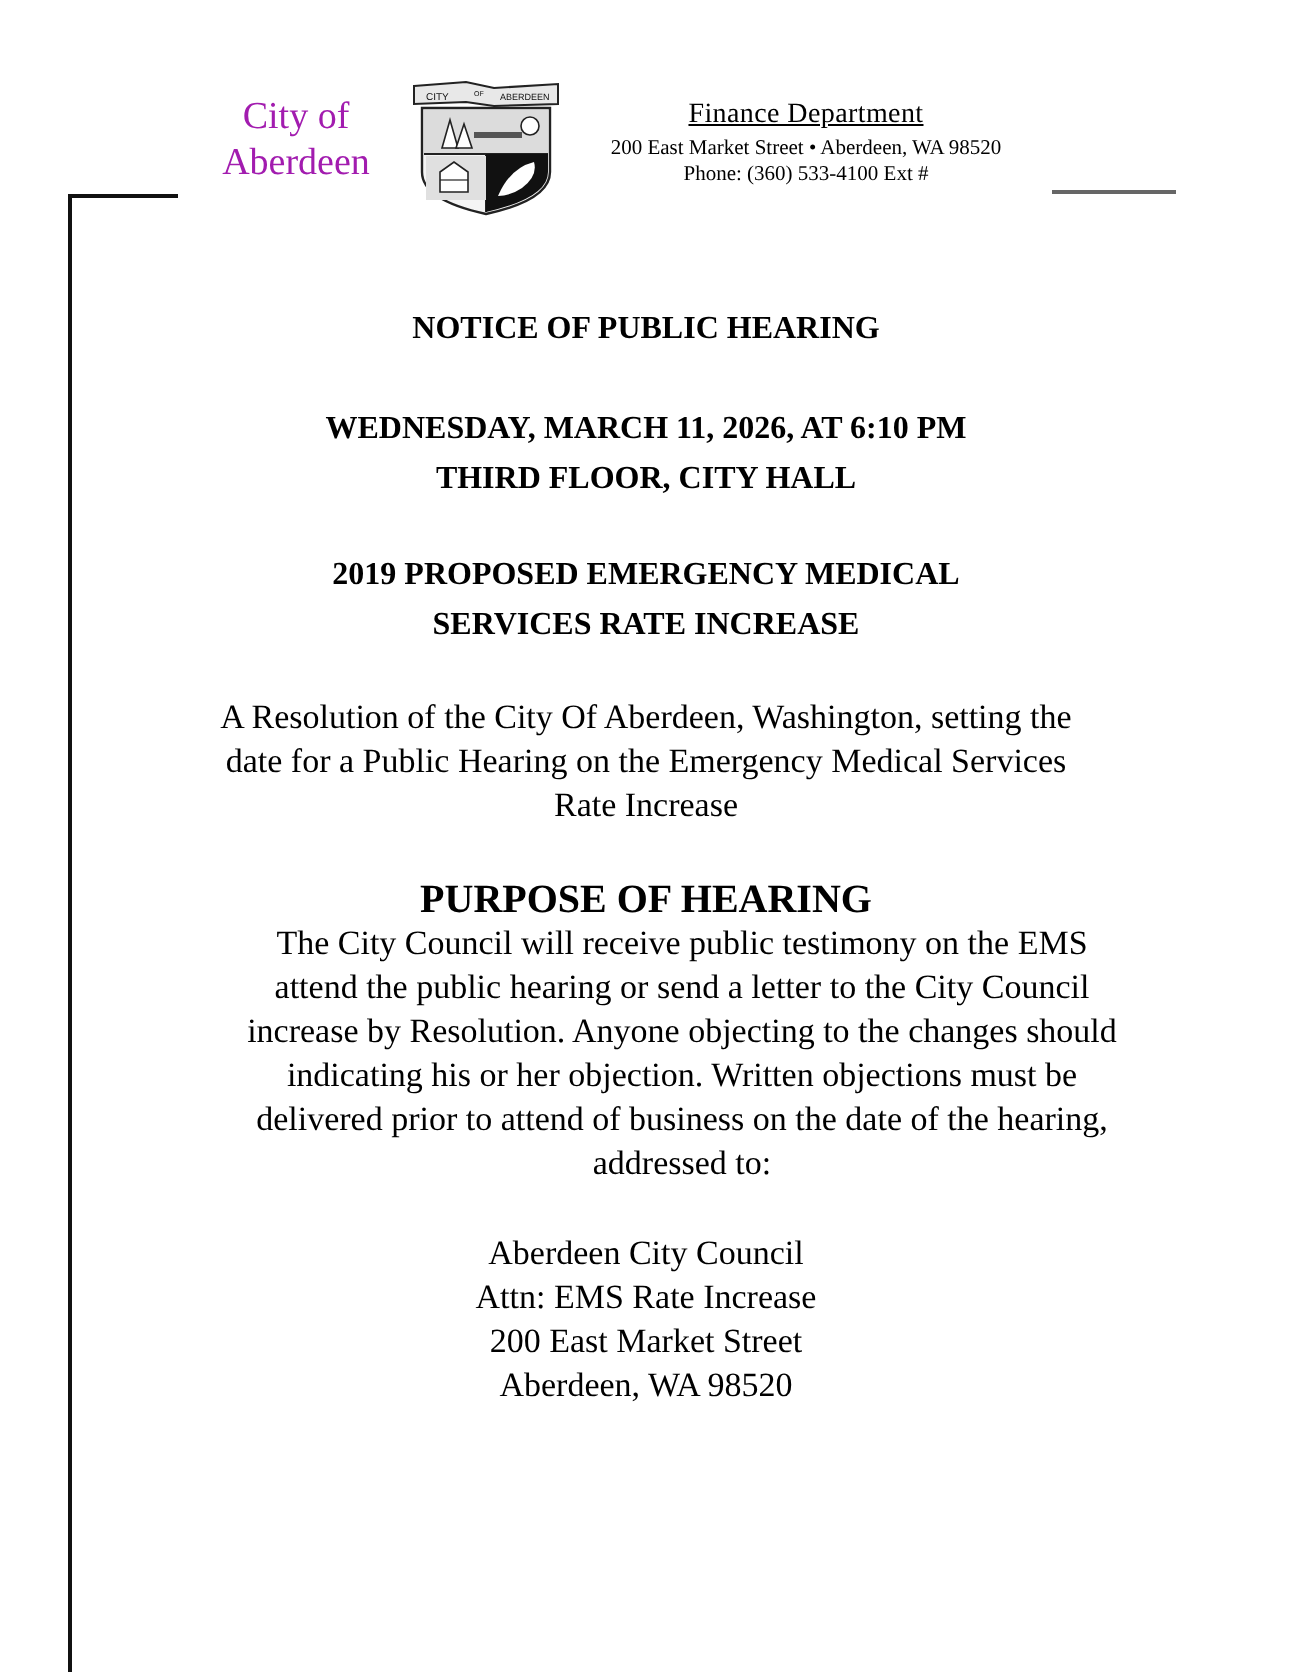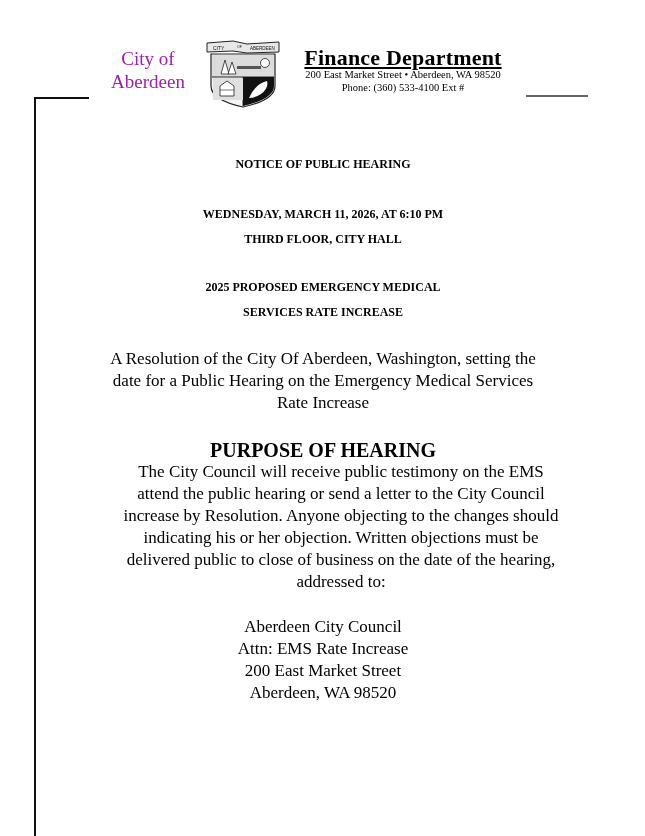--- a/index.html
+++ b/index.html
@@ -33,22 +33,22 @@
       width: 80px;
       height: 70px;
     }
     .dept {
       left: 283px;
       top: 48px;
       width: 240px;
       text-align: center;
     }
     .dept-title {
-      font-size: 22px;
-      font-weight: bold;
+      font-size: 14px;
+      font-weight: normal;
       text-decoration: underline;
       line-height: 20px;
       letter-spacing: 0.2px;
     }
     .dept-line {
       font-size: 10.5px;
       line-height: 13px;
     }
 
     
@@ -75,21 +75,21 @@
     }
 
     
     .center-block {
       left: 36px;
       width: 574px;
       text-align: center;
     }
     .h-bold {
       font-weight: bold;
-      font-size: 12px;
+      font-size: 16px;
       line-height: 25px;
     }
     .para {
       font-size: 17px;
       line-height: 22px;
     }
     .purpose-title {
       font-weight: bold;
       font-size: 20px;
       line-height: 22px;
@@ -142,38 +142,38 @@
 <div class="abs rule-right-h"></div>
 
 <div class="abs center-block h-bold" style="top:152px;">NOTICE OF PUBLIC HEARING</div>
 
 <div class="abs center-block h-bold" style="top:202px;">
   <div>WEDNESDAY, MARCH 11, 2026, AT 6:10 PM</div>
   <div>THIRD FLOOR, CITY HALL</div>
 </div>
 
 <div class="abs center-block h-bold" style="top:275px;">
-  <div>2025 PROPOSED EMERGENCY MEDICAL</div>
+  <div>2019 PROPOSED EMERGENCY MEDICAL</div>
   <div>SERVICES RATE INCREASE</div>
 </div>
 
 <div class="abs center-block para" style="top:348px;">
   <div>A Resolution of the City Of Aberdeen, Washington, setting the</div>
   <div>date for a Public Hearing on the Emergency Medical Services</div>
   <div>Rate Increase</div>
 </div>
 
 <div class="abs center-block purpose-title" style="top:439px;">PURPOSE OF HEARING</div>
 
 <div class="abs center-block para" style="top:461px;margin-left:18px;">
   <div>The City Council will receive public testimony on the EMS</div>
   <div>attend the public hearing or send a letter to the City Council</div>
   <div>increase by Resolution.  Anyone objecting to the changes should</div>
   <div>indicating his or her objection.  Written objections must be</div>
-  <div>delivered public to close of business on the date of the hearing,</div>
+  <div>delivered prior to attend of business on the date of the hearing,</div>
   <div>addressed to:</div>
 </div>
 
 <div class="abs center-block para" style="top:616px;">
   <div>Aberdeen City Council</div>
   <div>Attn: EMS Rate Increase</div>
   <div>200 East Market Street</div>
   <div>Aberdeen, WA  98520</div>
 </div>
 

